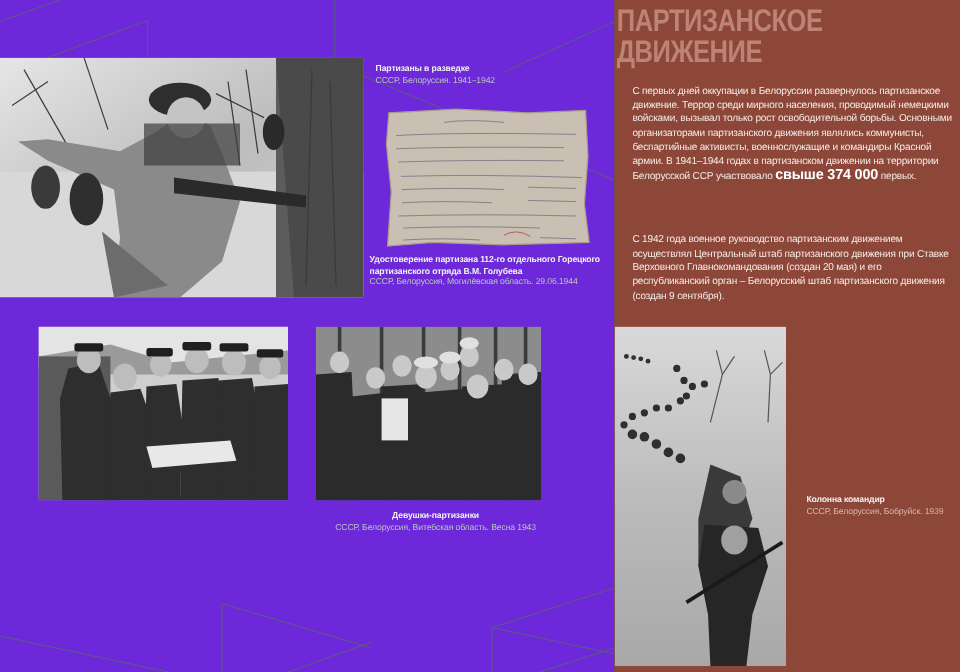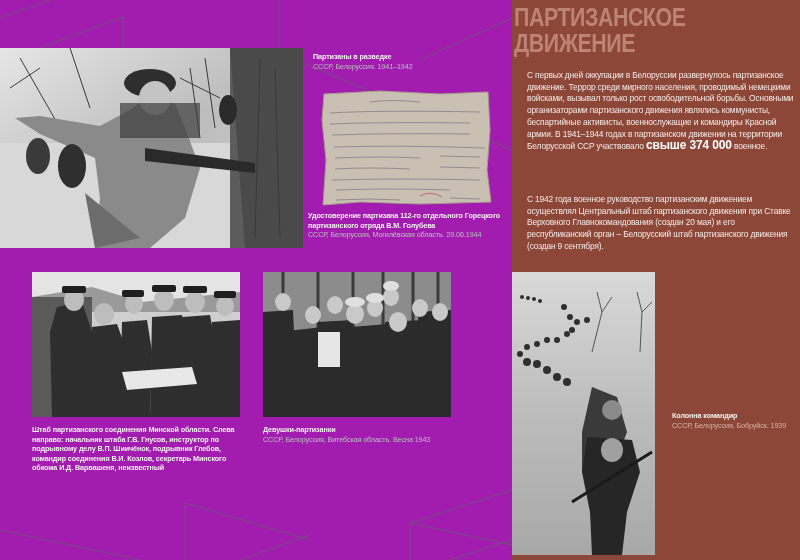--- a/index.html
+++ b/index.html
@@ -1,19 +1,19 @@
 <!DOCTYPE html>
 <html><head>
 <meta charset="utf-8">
 <style>
   * { box-sizing: border-box; margin: 0; padding: 0; }
   html, body { width: 800px; height: 560px; overflow: hidden; }
   body { position: relative; font-family: "Liberation Sans", sans-serif; background: #3c5446; }
 
-  .green-panel { position: absolute; left: 0; top: 0; width: 512px; height: 560px; background: #a21caf; overflow: hidden; }
+  .green-panel { position: absolute; left: 0; top: 0; width: 512px; height: 560px; background: #6d28d9; overflow: hidden; }
   .red-panel { position: absolute; left: 512px; top: 0; width: 344px; height: 560px; background: #8d4739; overflow: hidden; }
 
   .deco-lines { position: absolute; left: 0; top: 0; width: 512px; height: 560px; pointer-events: none; }
 
   .photo { position: absolute; overflow: hidden; }
   .photo svg { display: block; width: 100%; height: 100%; }
 
   .caption { position: absolute; font-family: "Liberation Sans", sans-serif; font-size: 7.2px; line-height: 9.6px; color: #e9ece8; }
   .caption .cap-title { color: #f2f2ee; font-weight: bold; display: block; letter-spacing: -0.1px; }
   .caption .cap-meta { color: #b8c2bb; display: block; letter-spacing: -0.1px; }
@@ -139,21 +139,20 @@
         <rect x="30" y="14" width="24" height="7" rx="2"></rect>
         <rect x="90" y="18" width="22" height="7" rx="2"></rect>
         <rect x="120" y="13" width="24" height="7" rx="2"></rect>
         <rect x="151" y="14" width="24" height="7" rx="2"></rect>
         <rect x="182" y="19" width="22" height="7" rx="2"></rect>
       </g>
       <path d="M90 100 L160 95 L165 112 L95 118 Z" fill="#e8e8e8"></path>
     </svg>
   </div>
   <div class="caption" style="left:32px;top:425px;width:215px;">
-    <span class="cap-title">Штаб партизанского соединения Минской области. Слева направо: начальник штаба Г.В. Гнусов, инструктор по подрывному делу В.П. Шиичёнок, подрывник Глебов, командир соединения В.И. Козлов, секретарь Минского обкома И.Д. Варвашеня, неизвестный</span>
   </div>
 
   <div class="photo" style="left:263px;top:272px;width:188px;height:145px;">
     <svg viewBox="0 0 188 145" preserveAspectRatio="none">
       <rect width="188" height="145" fill="#8c8c8c"></rect>
       <g stroke="#3b3b3b" stroke-width="3">
         <line x1="20" y1="0" x2="20" y2="60"></line>
           <line x1="55" y1="0" x2="55" y2="60"></line>
         <line x1="90" y1="0" x2="90" y2="60"></line>
           <line x1="120" y1="0" x2="120" y2="60"></line>
@@ -180,35 +179,35 @@
         <ellipse cx="177" cy="40" rx="8" ry="9"></ellipse>
       </g>
       <g fill="#e0e0e0">
         <ellipse cx="92" cy="30" rx="10" ry="5"></ellipse>
         <ellipse cx="112" cy="26" rx="9" ry="5"></ellipse>
         <ellipse cx="128" cy="14" rx="8" ry="5"></ellipse>
       </g>
       <rect x="55" y="60" width="22" height="35" fill="#e6e6e6"></rect>
     </svg>
   </div>
-  <div class="caption" style="left:263px;top:425px;width:200px;">
+  <div class="caption" style="left:263px;top:425px;width:200px;text-align:center;">
     <span class="cap-title">Девушки-партизанки</span>
     <span class="cap-meta">СССР, Белоруссия, Витебская область. Весна 1943</span>
   </div>
 </div>
 
 <div class="red-panel">
   <h1 class="main-title">
     <span style="display:block;">ПАРТИЗАНСКОЕ</span>
     <span style="display:block;">ДВИЖЕНИЕ</span>
   </h1>
 
   <p class="body-text" style="top:70px;">
     <span>С первых дней оккупации в Белоруссии развернулось партизанское движение. Террор среди мирного населения, проводимый немецкими войсками, вызывал только рост освободительной борьбы. Основными организаторами партизанского движения являлись коммунисты, беспартийные активисты, военнослужащие и командиры Красной армии. В 1941–1944 годах в партизанском движении на территории Белорусской ССР участвовало</span>
-    <b>свыше 374 000</b><span> военное.</span>
+    <b>свыше 374 000</b><span> первых.</span>
   </p>
 
   <p class="body-text" style="top:194px;">
     <span>С 1942 года военное руководство партизанским движением осуществлял Центральный штаб партизанского движения при Ставке Верховного Главнокомандования (создан 20 мая) и его республиканский орган – Белорусский штаб партизанского движения (создан 9 сентября).</span>
   </p>
 
   <div class="photo" style="left:0;top:272px;width:143px;height:283px;">
     <svg viewBox="0 0 143 283" preserveAspectRatio="none">
       <defs>
         <linearGradient id="g5" x1="0" y1="0" x2="0" y2="1">

